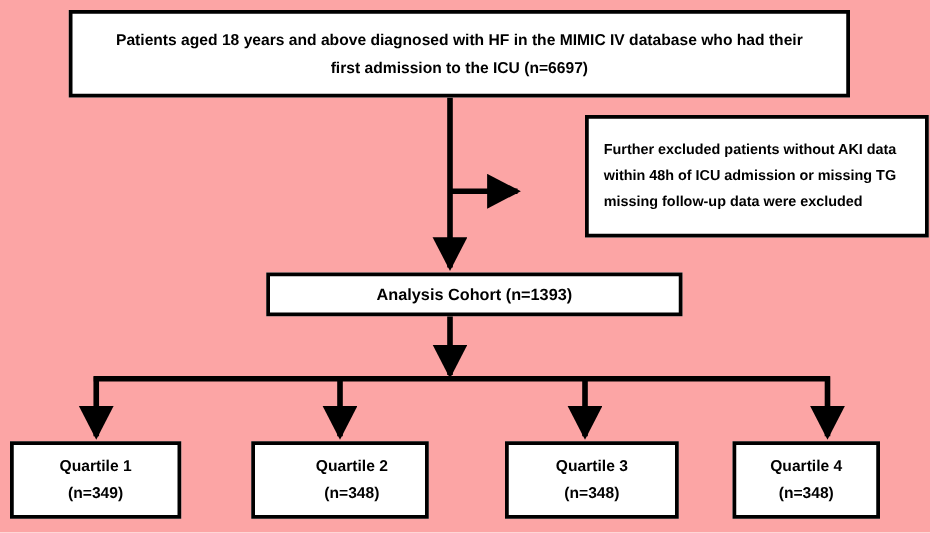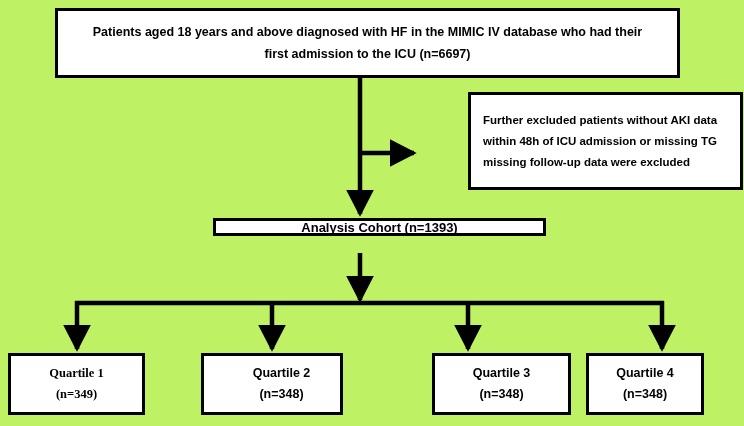--- a/index.html
+++ b/index.html
@@ -4,21 +4,21 @@
 <style>
   html, body {
     margin: 0;
     padding: 0;
     background: #ffffff;
   }
   #flowchart-root {
     position: relative;
     width: 744px;
     height: 426px;
-    background: #bef264;
+    background: #fca5a5;
     font-family: "Liberation Sans", sans-serif;
     overflow: hidden;
   }
   .node-box {
     position: absolute;
     box-sizing: border-box;
     background: #ffffff;
     border: 3px solid #000000;
     display: flex;
     flex-direction: column;
@@ -53,34 +53,34 @@
     line-height: 21px;
     align-items: flex-start;
     text-align: left;
     padding: 0 12px;
     margin-left: 48px;
   }
   #box-cohort {
     left: 213px;
     top: 218px;
     width: 333px;
-    height: 18px;
+    height: 35px;
     font-size: 13px;
     text-align: center;
   }
   .quartile-box {
     top: 353px;
     height: 62px;
     font-size: 12.5px;
     line-height: 21px;
     text-align: center;
   }
-  #box-quartile-1 { left: 8px;   width: 137px; font-family: Liberation Serif, serif; }
+  #box-quartile-1 { left: 8px;   width: 137px; }
   #box-quartile-2 { left: 201px; width: 142px; padding-left: 19px; }
-  #box-quartile-3 { left: 404px; width: 139px; margin-left: 28px; }
+  #box-quartile-3 { left: 404px; width: 139px; }
   #box-quartile-4 { left: 586px; width: 118px; align-items: center; }
 
   
   #connector-layer {
     position: absolute;
     left: 0;
     top: 0;
     width: 744px;
     height: 426px;
     z-index: 1;

